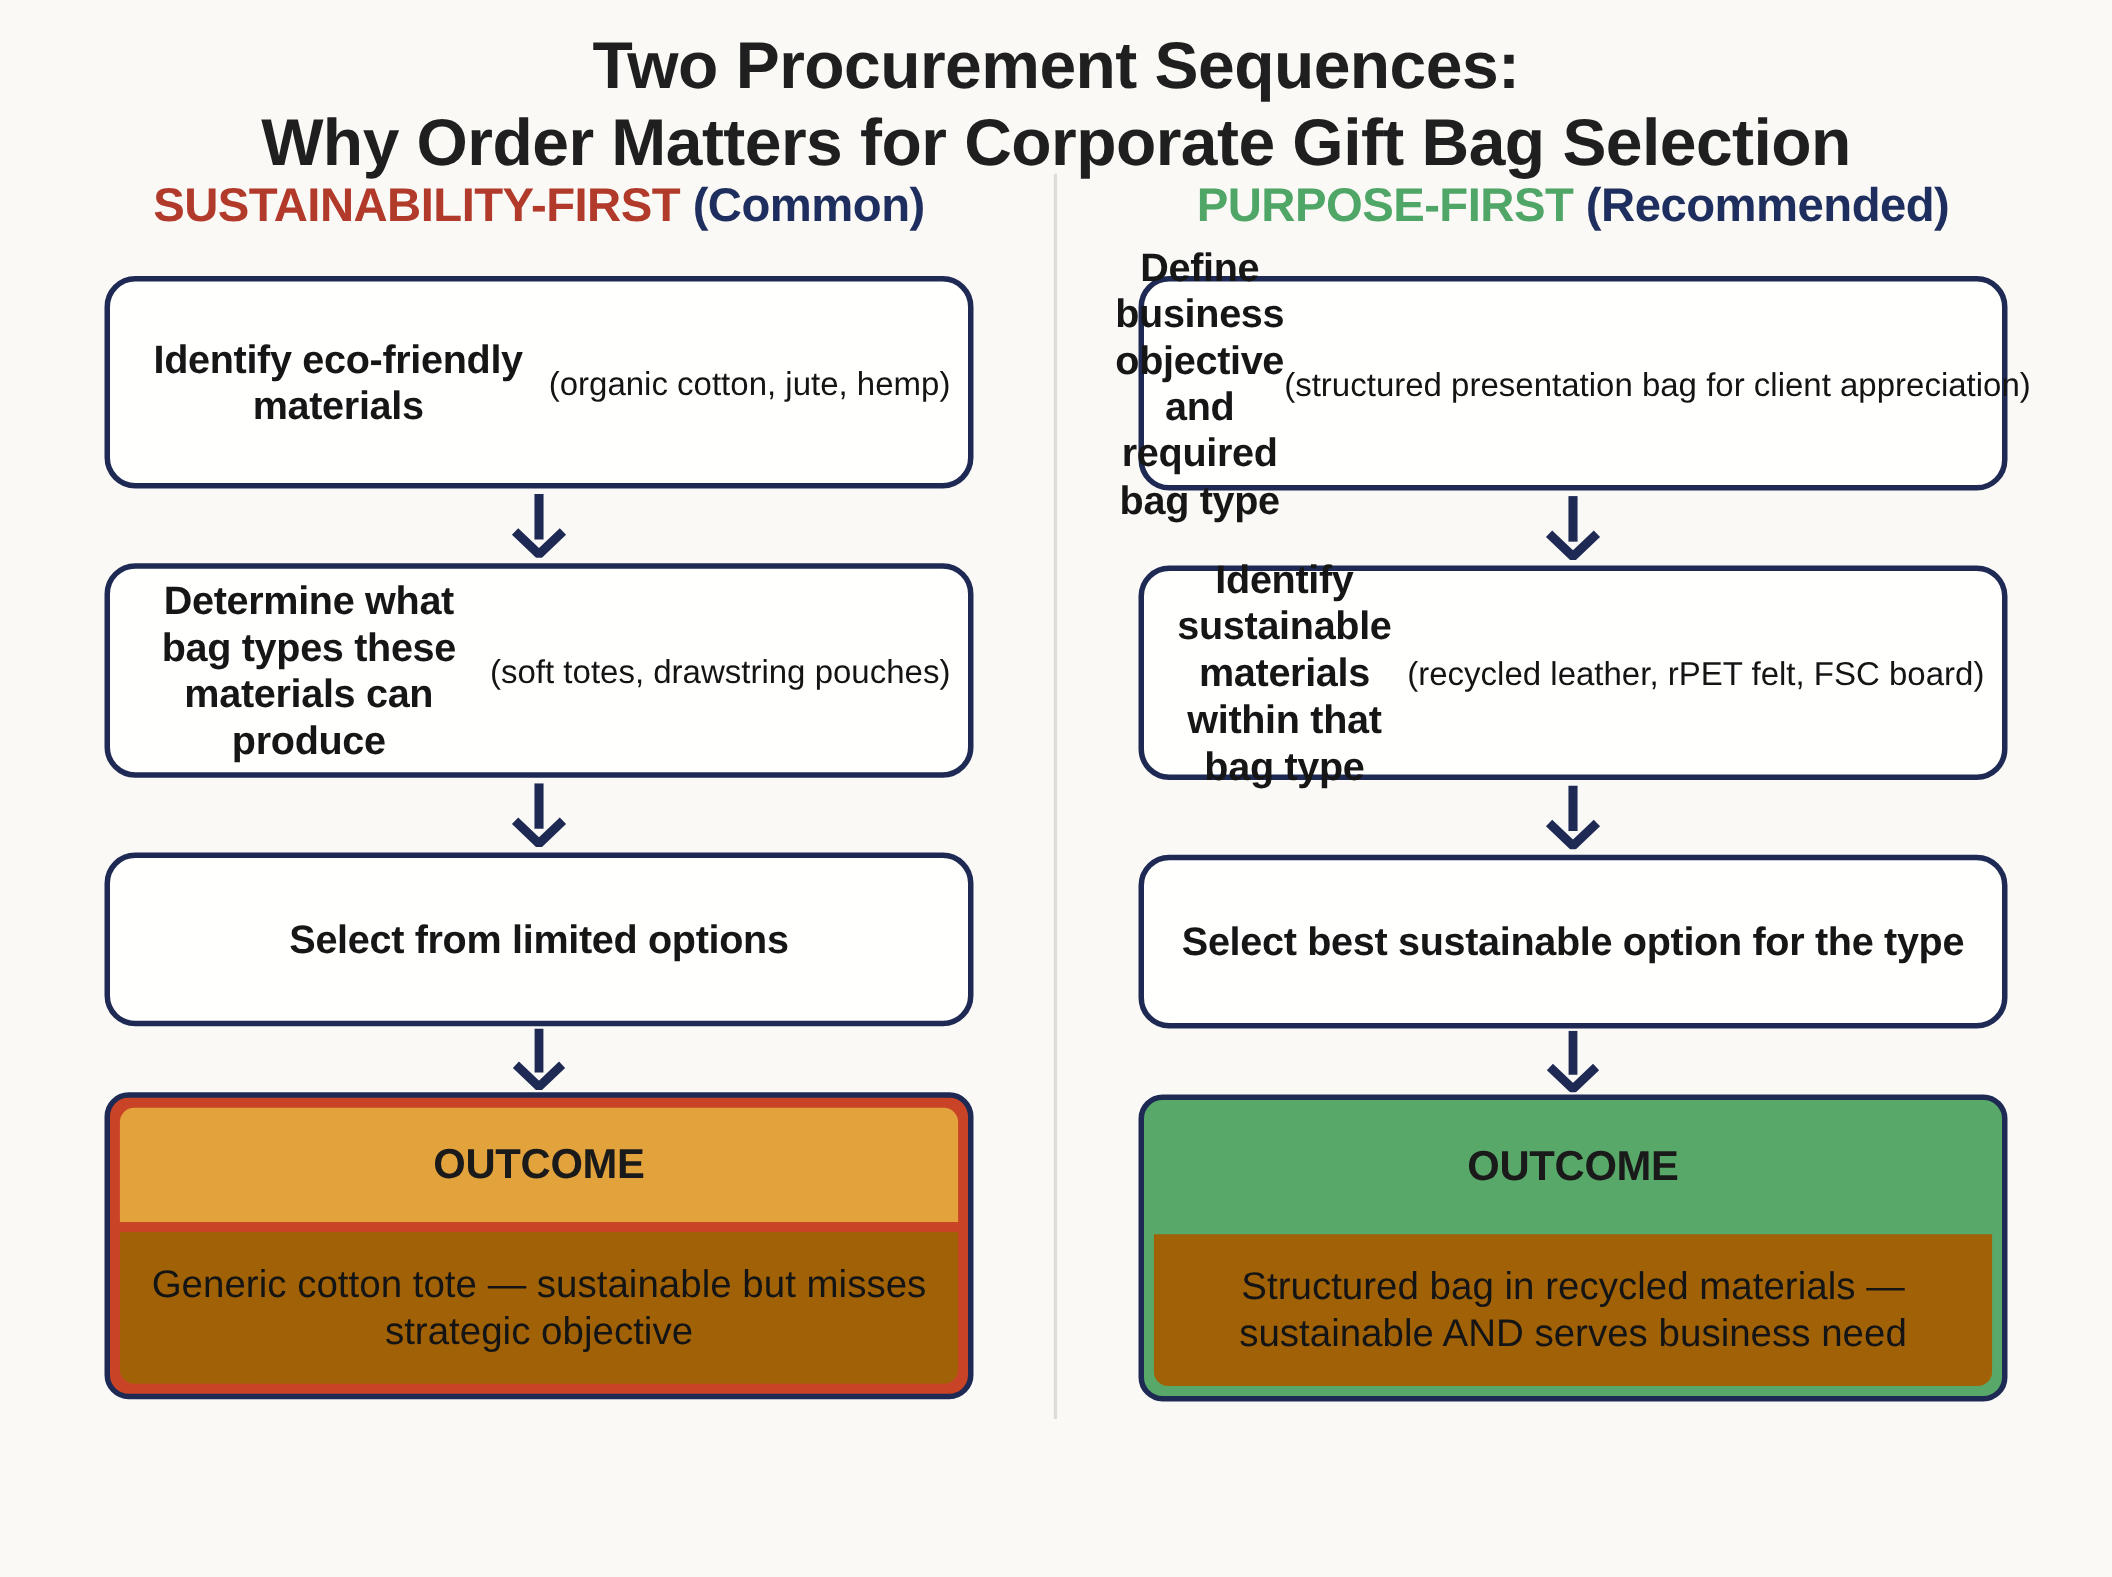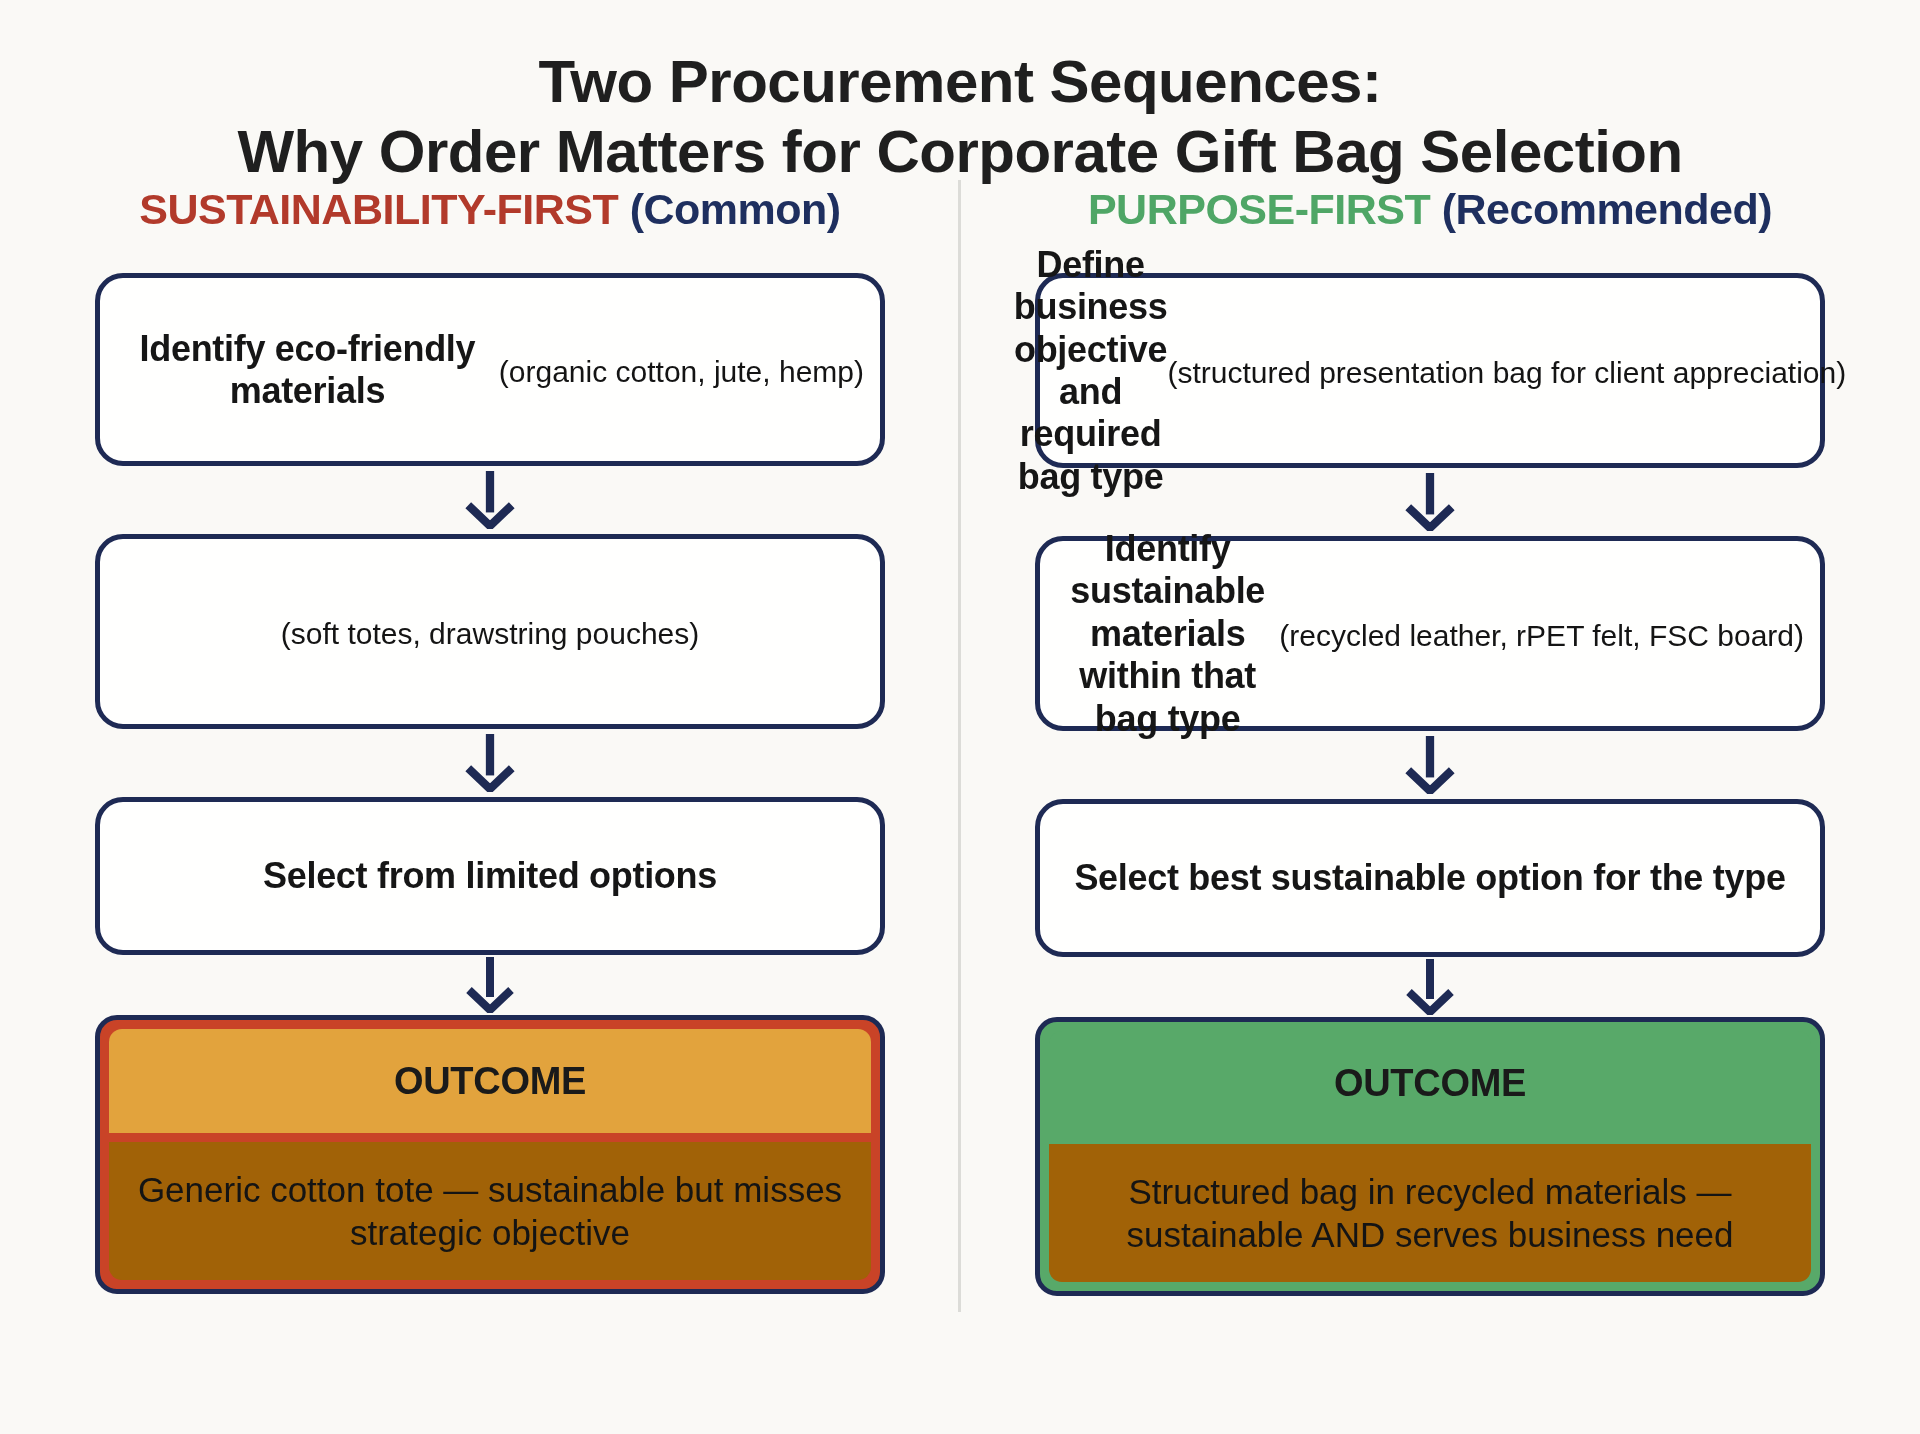--- a/index.html
+++ b/index.html
@@ -7,21 +7,21 @@
   body {
     background: #faf9f6;
     font-family: "Liberation Sans", sans-serif;
     color: #1b1b1b;
     overflow: hidden;
   }
   .page { width: 1920px; height: 1434px; position: relative; }
 
   
   .title {
-    padding-top: 47px;
+    padding-top: 25px;
     text-align: center;
     font-size: 60px;
     font-weight: bold;
     line-height: 1.16;
     color: #1f1f1f;
     letter-spacing: -0.5px;
   }
   .title-line { display: block; }
 
   
@@ -158,20 +158,21 @@
       </div>
 
       <div class="arrow">
         <svg width="58" height="58" viewBox="0 0 56 56" fill="none">
           <path d="M28 0 V40" stroke="#1e2a54" stroke-width="8"></path>
           <path d="M7 33 L28 53 L49 33" stroke="#1e2a54" stroke-width="8" fill="none"></path>
         </svg>
       </div>
 
       <div class="step-box step-b">
+        <div class="step-title">Determine what bag types these materials can produce</div>
         <div class="step-sub">(soft totes, drawstring pouches)</div>
       </div>
 
       <div class="arrow">
         <svg width="58" height="58" viewBox="0 0 56 56" fill="none">
           <path d="M28 0 V40" stroke="#1e2a54" stroke-width="8"></path>
           <path d="M7 33 L28 53 L49 33" stroke="#1e2a54" stroke-width="8" fill="none"></path>
         </svg>
       </div>
 

